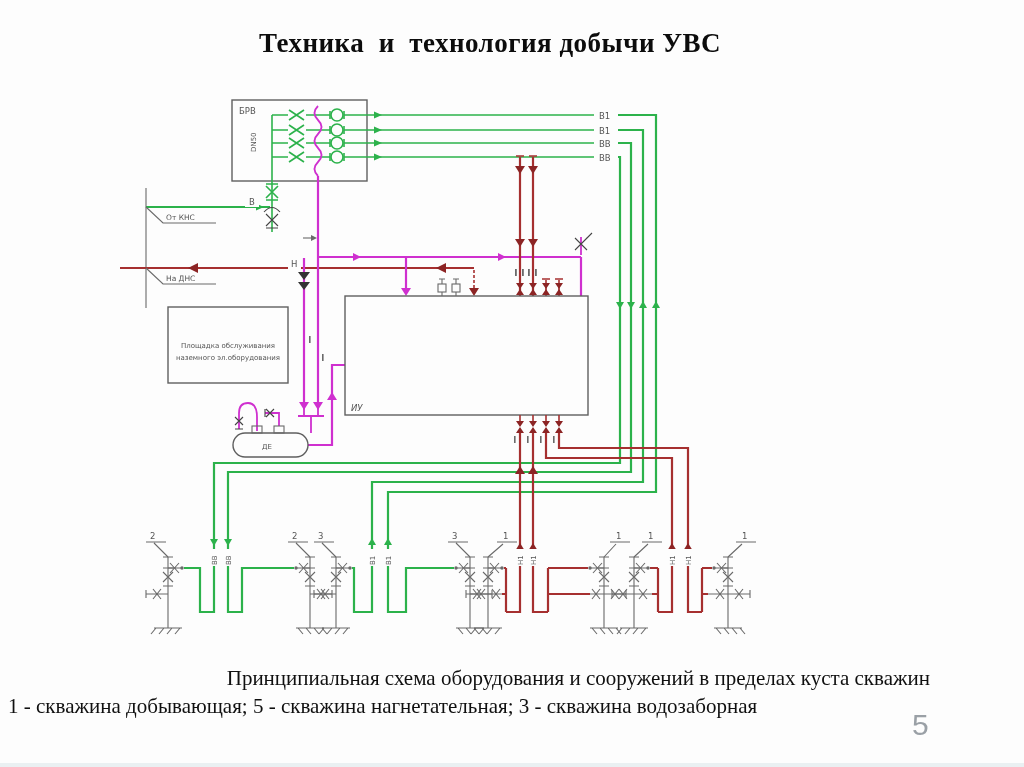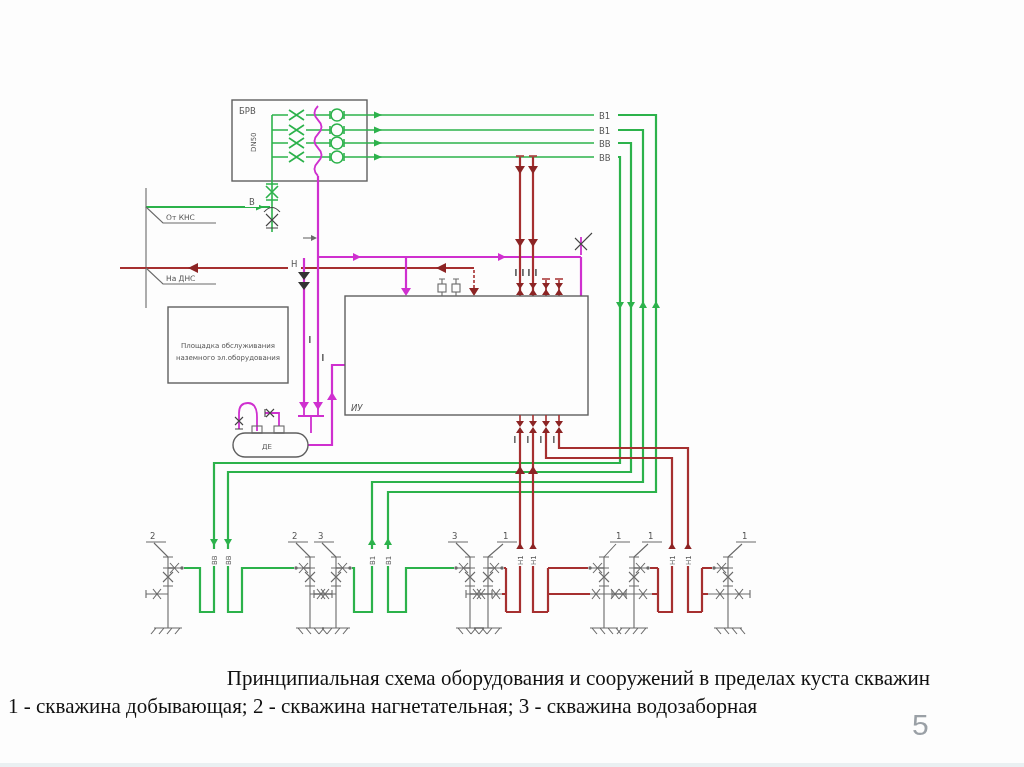--- a/index.html
+++ b/index.html
@@ -33,20 +33,21 @@
   text{font-family:"DejaVu Sans",sans-serif;fill:#555;}
   .t{font-size:8.5px;}
   .ts{font-size:7.5px;}
   .tt{font-size:7px;}
   .tl{font-size:8.5px;}
 </style>
 </head>
 <body>
 
 <div class="slide">
+  <div class="title">Техника  и  технология добычи УВС</div>
 
   <svg width="1024" height="767" viewBox="0 0 1024 767">
     <defs>
       <g id="wellsym">
         <path class="g" d="M0,557 V628 M-5,557 H5 M-5,568 H5 M-5,586 H5"></path>
         <path class="g" d="M-5,572 L5,582 M5,572 L-5,582"></path>
         <path class="g" d="M-14,628 H14 M-12,628 l-5,6 M-4,628 l-5,6 M4,628 l-5,6 M12,628 l-5,6"></path>
         <path class="g" d="M0,594 H-22 M-22,590 V598 M-15,589 L-7,599 M-7,589 L-15,599"></path>
         <path class="g" d="M0,568 H14 M2,563 L11,573 M11,563 L2,573"></path>
         <circle class="gf" cx="14" cy="568" r="1.7"></circle>
@@ -275,16 +276,16 @@
         <text class="tt" transform="translate(391,565) rotate(-90)">В1</text>
         <text class="tt" transform="translate(523,565) rotate(-90)">Н1</text>
         <text class="tt" transform="translate(536,565) rotate(-90)">Н1</text>
         <text class="tt" transform="translate(675,565) rotate(-90)">Н1</text>
         <text class="tt" transform="translate(691,565) rotate(-90)">Н1</text>
       </g>
     </g>
   </svg>
 
   <div class="cap1">Принципиальная схема оборудования и сооружений в пределах куста скважин</div>
-  <div class="cap2">1 - скважина добывающая; 2 - скважина нагнетательная; 3 - скважина водозаборная</div>
+  <div class="cap2">1 - скважина добывающая; 5 - скважина нагнетательная; 3 - скважина водозаборная</div>
   <div class="pagenum">5</div>
   <div class="bottomstrip"></div>
 </div>
 
 </body></html>

